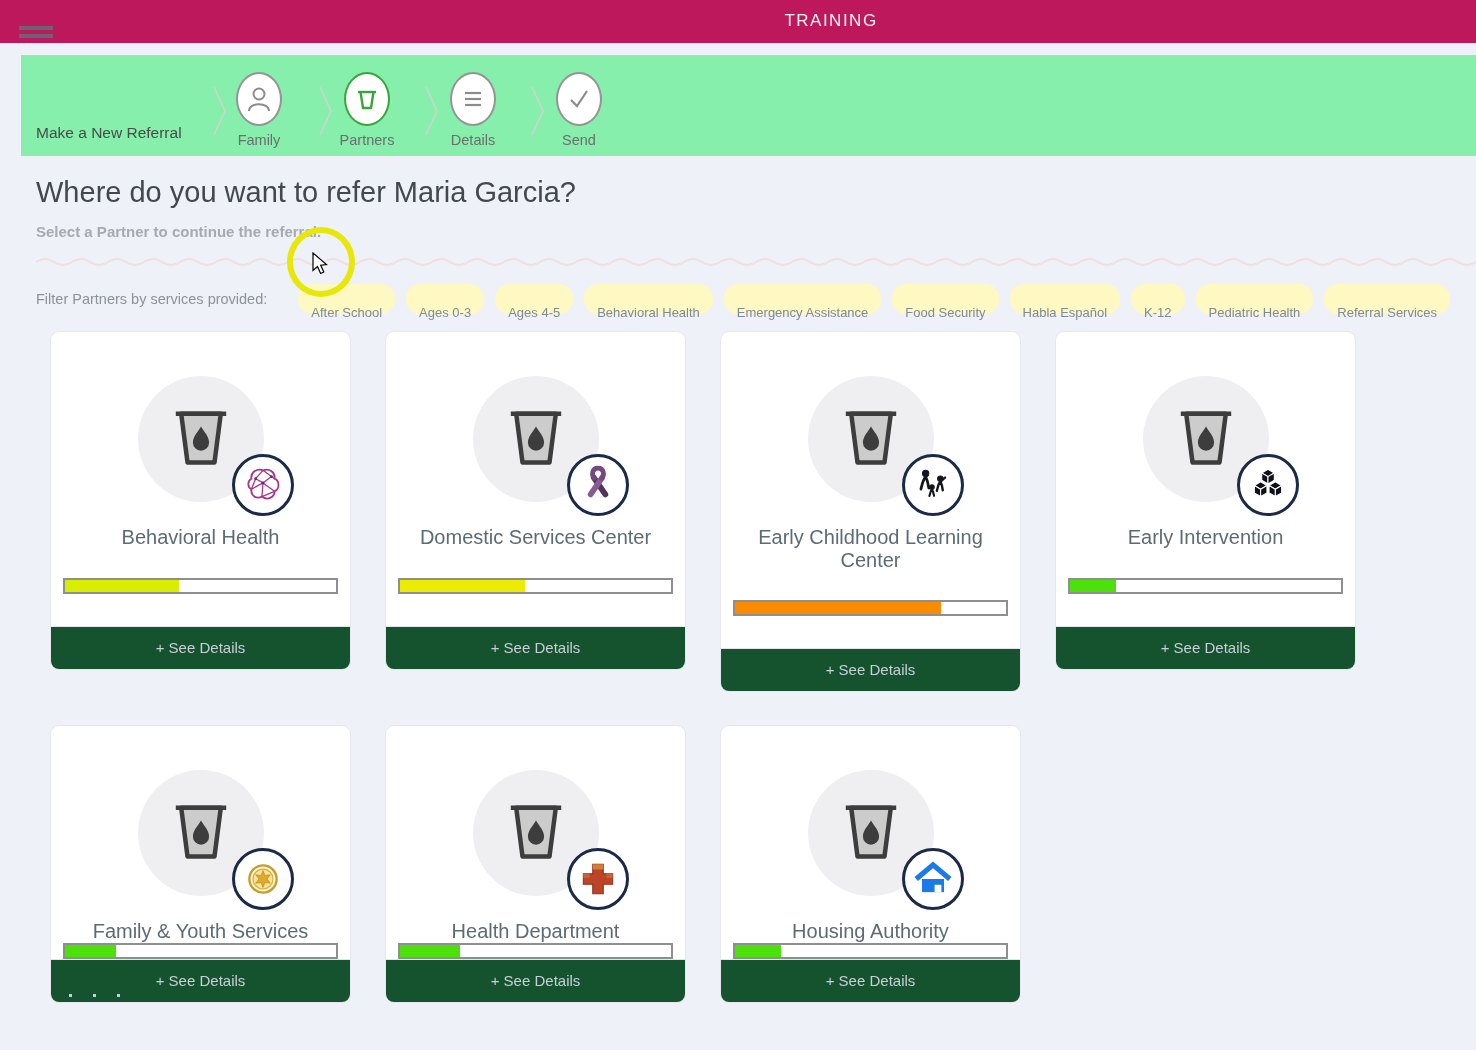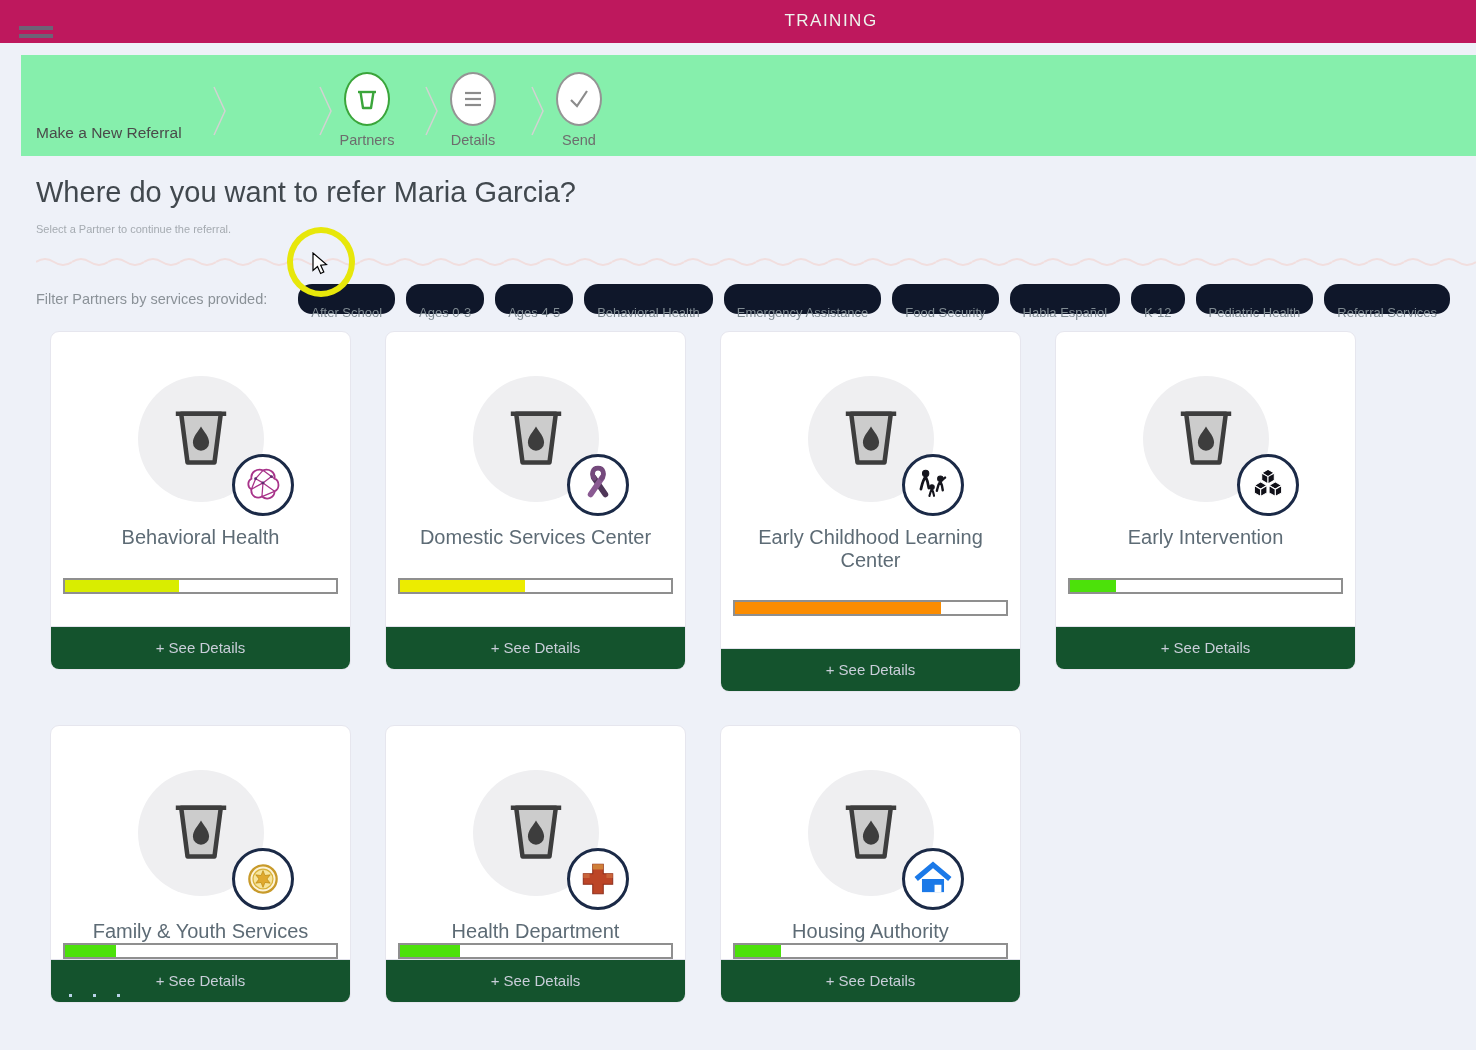--- a/index.html
+++ b/index.html
@@ -18,32 +18,32 @@
   .stepper-title { position:absolute; left:15px; top:69px; font-size:15.5px; color:#4a4a4a; }
   .step { position:absolute; top:17px; width:90px; text-align:center; }
   .step-circle { width:46px; height:54px; border:2px solid #949494; border-radius:50%;
     margin:0 auto; display:flex; align-items:center; justify-content:center; background:#fff; }
   .step.active .step-circle { border-color:#3aa53a; }
   .step-label { margin-top:6px; font-size:14.5px; color:#6d6d6d; }
   .chev { position:absolute; top:30px; }
 
   
   .heading { position:absolute; left:36px; top:176px; font-size:29px; font-weight:400; color:#41484e; }
-  .subheading { position:absolute; left:36px; top:223px; font-size:11px; color:#a5abb1; }
+  .subheading { position:absolute; left:36px; top:223px; font-size:15px; color:#a5abb1;font-weight:bold; }
   .wave { position:absolute; left:36px; top:255px; }
 
   
   .click-ring { position:absolute; left:287px; top:227px; width:68px; height:70px;
     border:6px solid #e7e70a; border-radius:50%; pointer-events:none; }
   .cursor { position:absolute; left:312px; top:252px; pointer-events:none; }
 
   
   .filter-row { position:absolute; left:36px; top:284px; display:flex; align-items:center; }
   .filter-label { font-size:14.5px; color:#8b9298; margin-right:31px; white-space:nowrap; }
-  .chip { background:#0f172a; border-radius:14px; height:14px; line-height:27px;
+  .chip { background:#fef9c3; border-radius:14px; height:14px; line-height:27px;
     padding:15px 13px; font-size:13px; color:#7f8a91; margin-right:11px; white-space:nowrap; cursor:pointer; }
 
   
   .cards-row { position:absolute; left:50px; display:flex; gap:34px; align-items:flex-start; }
   .row1 { top:331px; } .row2 { top:725px; }
   .partner-card { width:301px; border:1px solid #e6e6ee; border-radius:9px; background:#fff;
     overflow:hidden; cursor:pointer; }
   .card-body { height:294px; display:flex; flex-direction:column; position:relative; }
   .tall .card-body { height:316px; }
   .row2 .card-body { height:233px; }
@@ -71,20 +71,29 @@
   <div class="training">TRAINING</div>
 </div>
 
 <div class="stepper">
   <div class="stepper-title">Make a New Referral</div>
 
   <svg class="chev" style="left:191px" width="16" height="52" viewBox="0 0 16 52">
       <path d="M2,2 L13,26 L2,50" fill="none" stroke="#d2d2d2" stroke-width="1.5"></path>
     </svg>
 
+  <div class="step" style="left:193px">
+    <div class="step-circle">
+      <svg width="30" height="30" viewBox="0 0 30 30">
+          <circle cx="15" cy="10" r="5.5" fill="none" stroke="#8c8c8c" stroke-width="2"></circle>
+          <path d="M5,27 C5,18 25,18 25,27" fill="none" stroke="#8c8c8c" stroke-width="2"></path>
+        </svg>
+    </div>
+    <div class="step-label">Family</div>
+  </div>
 
   <svg class="chev" style="left:297px" width="16" height="52" viewBox="0 0 16 52">
       <path d="M2,2 L13,26 L2,50" fill="none" stroke="#d2d2d2" stroke-width="1.5"></path>
     </svg>
 
   <div class="step active" style="left:301px">
     <div class="step-circle">
       <svg width="30" height="30" viewBox="0 0 30 30">
           <line x1="6" y1="8" x2="24" y2="8" stroke="#3aa53a" stroke-width="2.4"></line>
           <path d="M8.5,8 L11,24 L19,24 L21.5,8" fill="none" stroke="#3aa53a" stroke-width="2.4" stroke-linejoin="round"></path>

